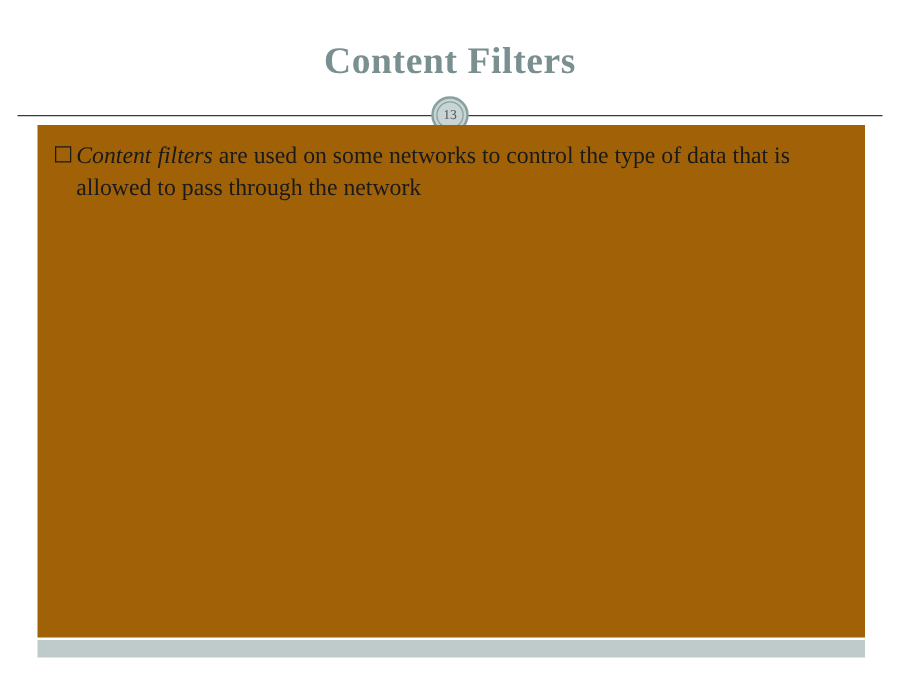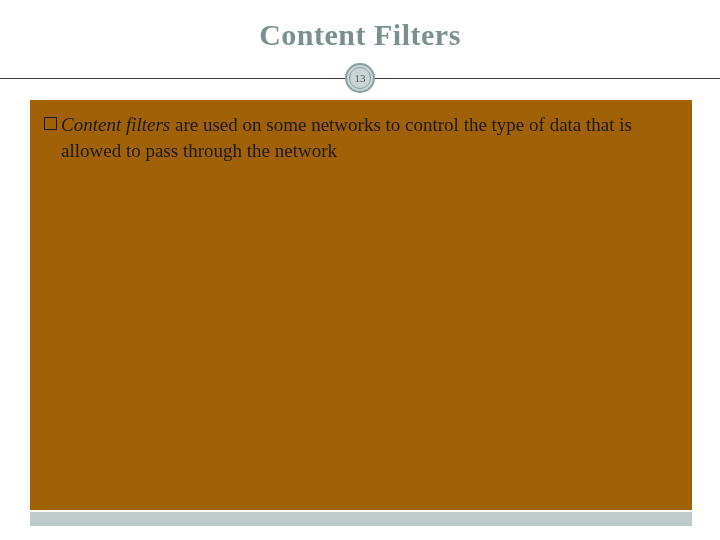--- a/index.html
+++ b/index.html
@@ -8,21 +8,21 @@
       height: 540px;
       background: #ffffff;
       font-family: Georgia, 'Times New Roman', serif;
       position: relative;
       overflow: hidden;
     }
     .slide {
       width: 100%;
       height: 100%;
       position: relative;
-      padding: 0;
+      padding: 14px;
     }
     .header-area {
       width: 100%;
       padding: 18px 0 0 0;
       text-align: center;
     }
     .title {
       font-size: 30px;
       font-weight: bold;
       color: #7a8f8f;

